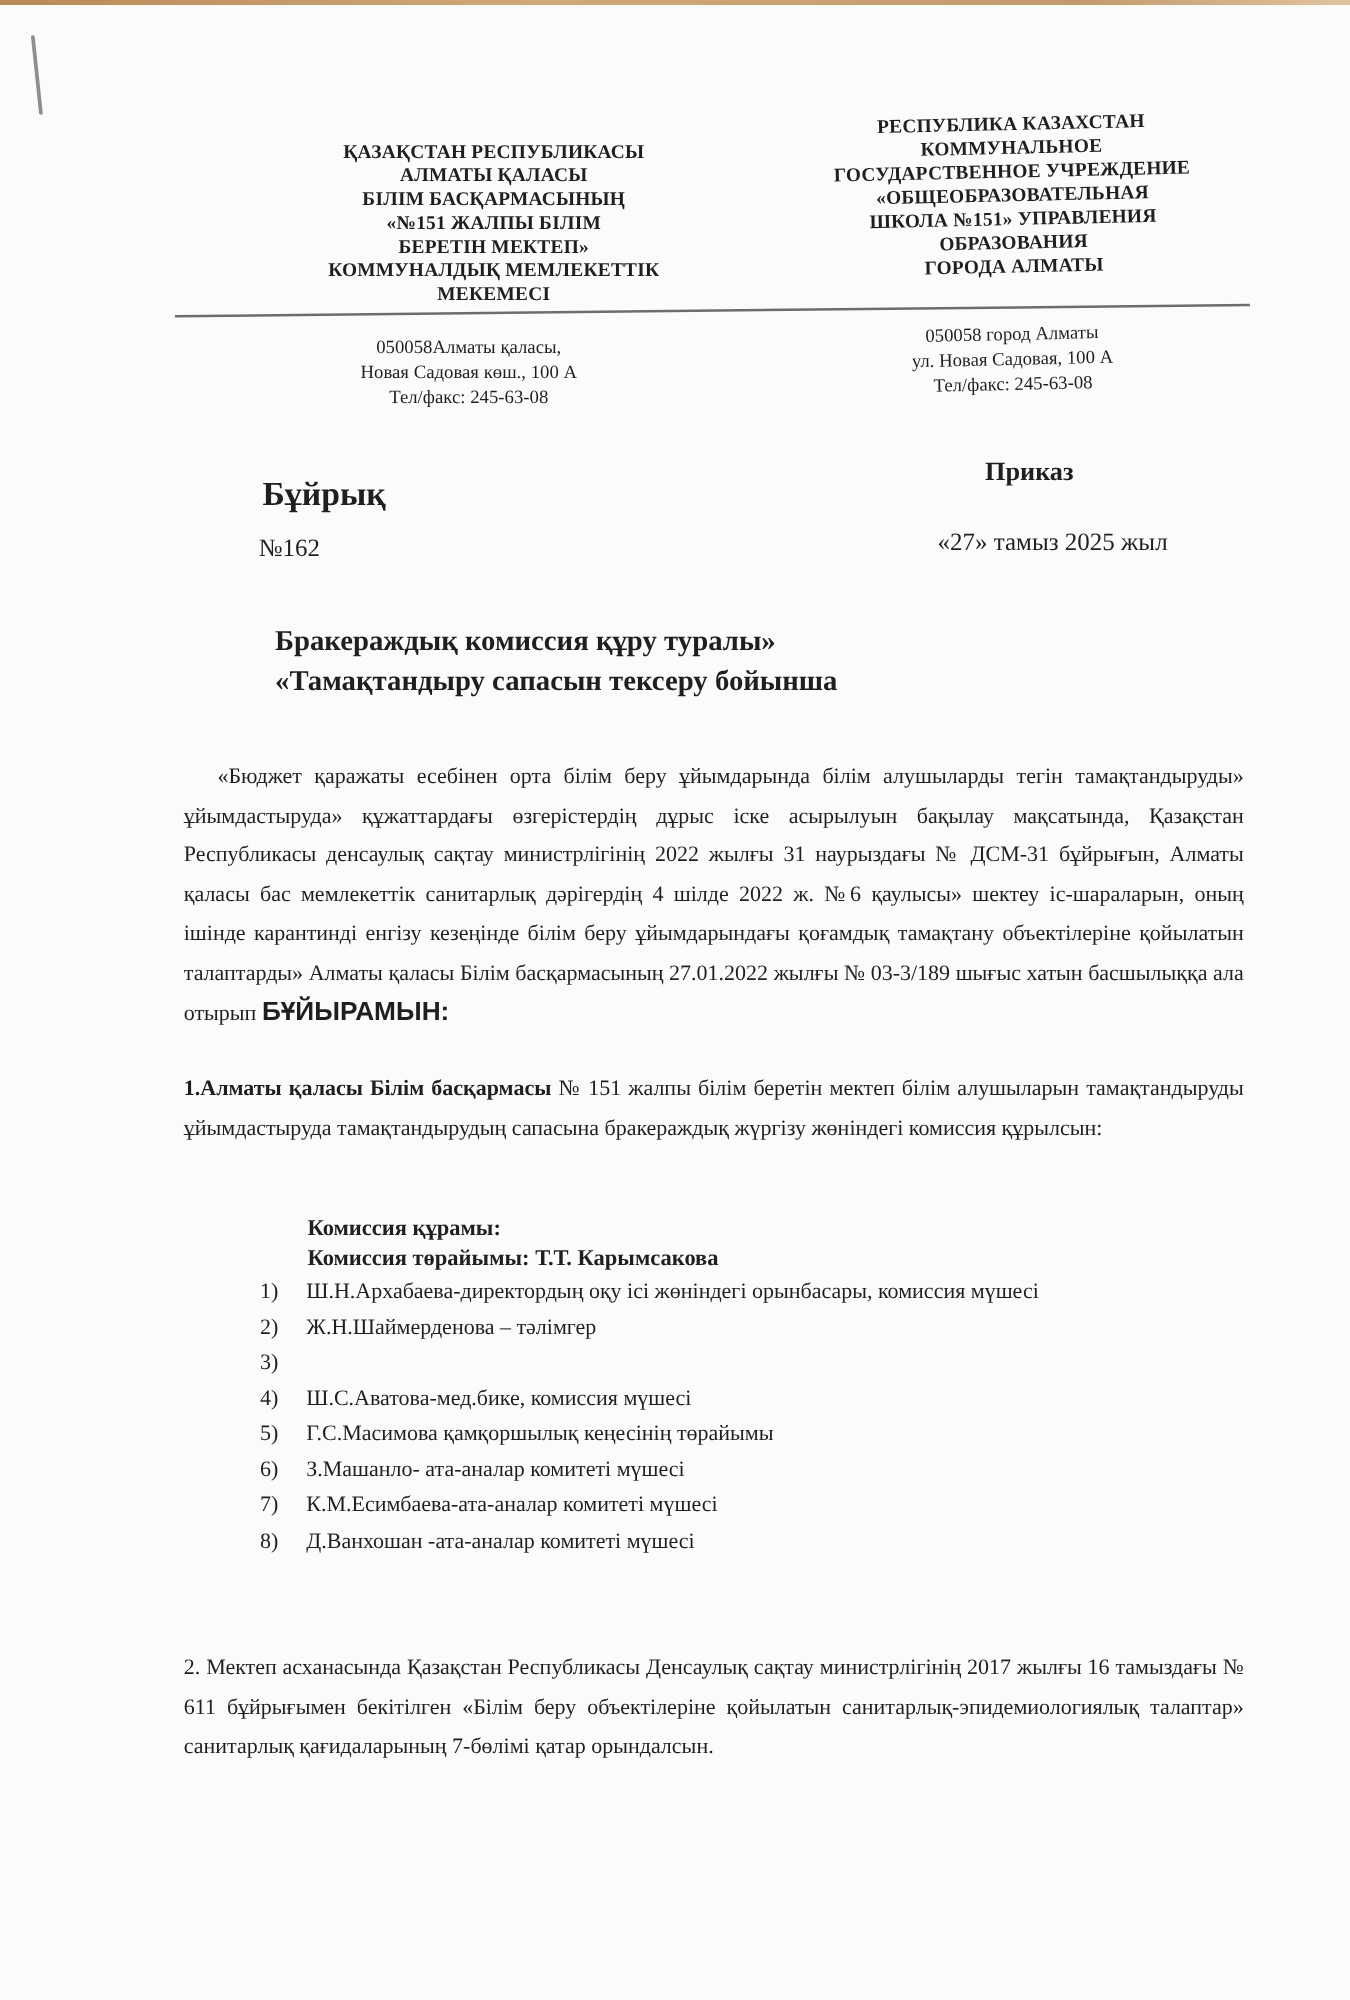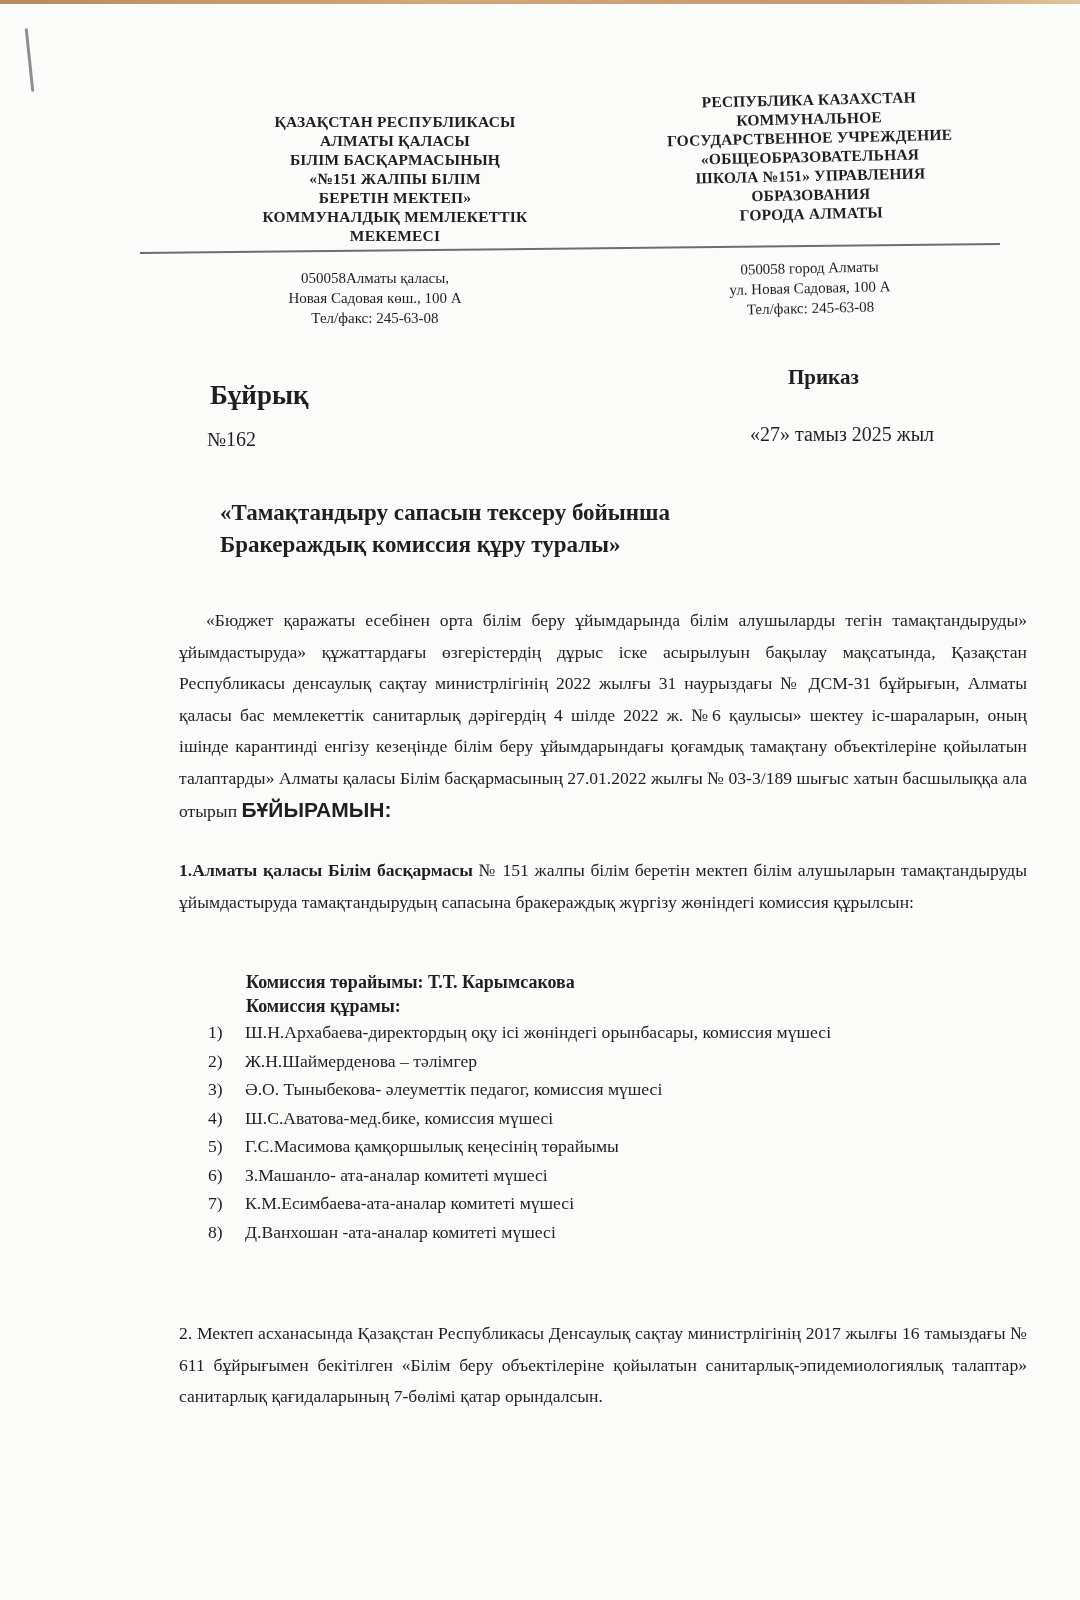--- a/index.html
+++ b/index.html
@@ -30,21 +30,21 @@
     .addr-ru { left: 690px; top: 258px; width: 240px; transform: rotate(-1.3deg); }
 
     .order-kk { position: absolute; left: 210px; top: 380px; font-size: 27px; font-weight: bold; }
     .order-ru { position: absolute; left: 788px; top: 365px; font-size: 21px; font-weight: bold; text-align: right; }
     .order-no { position: absolute; left: 207px; top: 428px; font-size: 20px; }
     .order-date { position: absolute; left: 750px; top: 423px; font-size: 20px; }
 
     .title { position: absolute; left: 220px; top: 497px; font-size: 23px; font-weight: bold; line-height: 32px; }
 
     .body-text { position: absolute; left: 147px; width: 848px; font-size: 17.6px; line-height: 31.5px;
-      text-align: justify; margin-left: 32px; }
+      text-align: justify; }
     .para1 { top: 605px; text-indent: 27px; }
     .para1 .order-word { font-family: "Liberation Sans", sans-serif; font-weight: bold; font-size: 21px; }
     .item1 { top: 855px; }
     .item1 .lead { font-weight: bold; }
     .item2 { top: 1318px; }
 
     .chair { position: absolute; left: 246px; top: 970px; font-size: 18px; font-weight: bold; line-height: 24px; }
     .members { position: absolute; left: 208px; top: 1018px; font-size: 17.6px; line-height: 28.5px;
       margin: 0; padding: 0; list-style: none; }
     .members li { display: flex; }
@@ -91,45 +91,44 @@
     <div data-interactable="false">ул. Новая Садовая, 100 А</div>
     <div data-interactable="false">Тел/факс:  245-63-08</div>
   </div>
 
   <div class="order-kk" data-interactable="false">Бұйрық</div>
   <div class="order-ru" data-interactable="false">Приказ</div>
   <div class="order-no" data-interactable="false">№162</div>
   <div class="order-date" data-interactable="false">«27» тамыз 2025 жыл</div>
 
   <div class="title" data-interactable="false">
+    <div data-interactable="false">Бракераждық комиссия құру туралы»</div>
     <div data-interactable="false">«Тамақтандыру сапасын тексеру бойынша</div>
-    <div data-interactable="false">Бракераждық комиссия құру туралы»</div>
   </div>
 
   <div class="body-text para1" data-interactable="false"><span data-interactable="false">«Бюджет қаражаты есебінен орта білім беру ұйымдарында білім алушыларды  тегін тамақтандыруды» ұйымдастыруда» құжаттардағы өзгерістердің дұрыс іске асырылуын бақылау мақсатында,  Қазақстан Республикасы денсаулық сақтау министрлігінің 2022 жылғы 31 наурыздағы  № ДСМ-31 бұйрығын, Алматы қаласы бас мемлекеттік санитарлық дәрігердің 4 шілде 2022 ж. №6 қаулысы» шектеу іс-шараларын, оның ішінде карантинді енгізу кезеңінде білім беру ұйымдарындағы қоғамдық тамақтану объектілеріне қойылатын талаптарды» Алматы қаласы Білім басқармасының 27.01.2022 жылғы  № 03-3/189 шығыс хатын басшылыққа ала отырып </span><span class="order-word" data-interactable="false">БҰЙЫРАМЫН:</span></div>
 
   <div class="body-text item1" data-interactable="false"><span class="lead" data-interactable="false">1.Алматы қаласы Білім басқармасы</span><span data-interactable="false">  № 151  жалпы білім беретін мектеп білім алушыларын тамақтандыруды ұйымдастыруда тамақтандырудың сапасына бракераждық жүргізу жөніндегі комиссия құрылсын:</span></div>
 
   <div class="chair" data-interactable="false">
+    <div data-interactable="false">Комиссия құрамы:</div>
     <div data-interactable="false">Комиссия төрайымы:  Т.Т. Карымсакова</div>
-    <div data-interactable="false">Комиссия құрамы:</div>
   </div>
 
   <ol class="members" data-interactable="false">
     <li data-interactable="false">
         <span class="num" data-interactable="false">1)</span>
         <span data-interactable="false">Ш.Н.Архабаева-директордың оқу ісі жөніндегі орынбасары, комиссия мүшесі</span>
       </li>
     <li data-interactable="false">
         <span class="num" data-interactable="false">2)</span>
         <span data-interactable="false">Ж.Н.Шаймерденова – тәлімгер</span>
       </li>
     <li data-interactable="false">
         <span class="num" data-interactable="false">3)</span>
-        <span data-interactable="false">Ә.О. Тыныбекова- әлеуметтік педагог, комиссия мүшесі</span>
       </li>
     <li data-interactable="false">
         <span class="num" data-interactable="false">4)</span>
         <span data-interactable="false">Ш.С.Аватова-мед.бике, комиссия мүшесі</span>
       </li>
     <li data-interactable="false">
         <span class="num" data-interactable="false">5)</span>
         <span data-interactable="false">Г.С.Масимова қамқоршылық кеңесінің төрайымы</span>
       </li>
     <li data-interactable="false">

